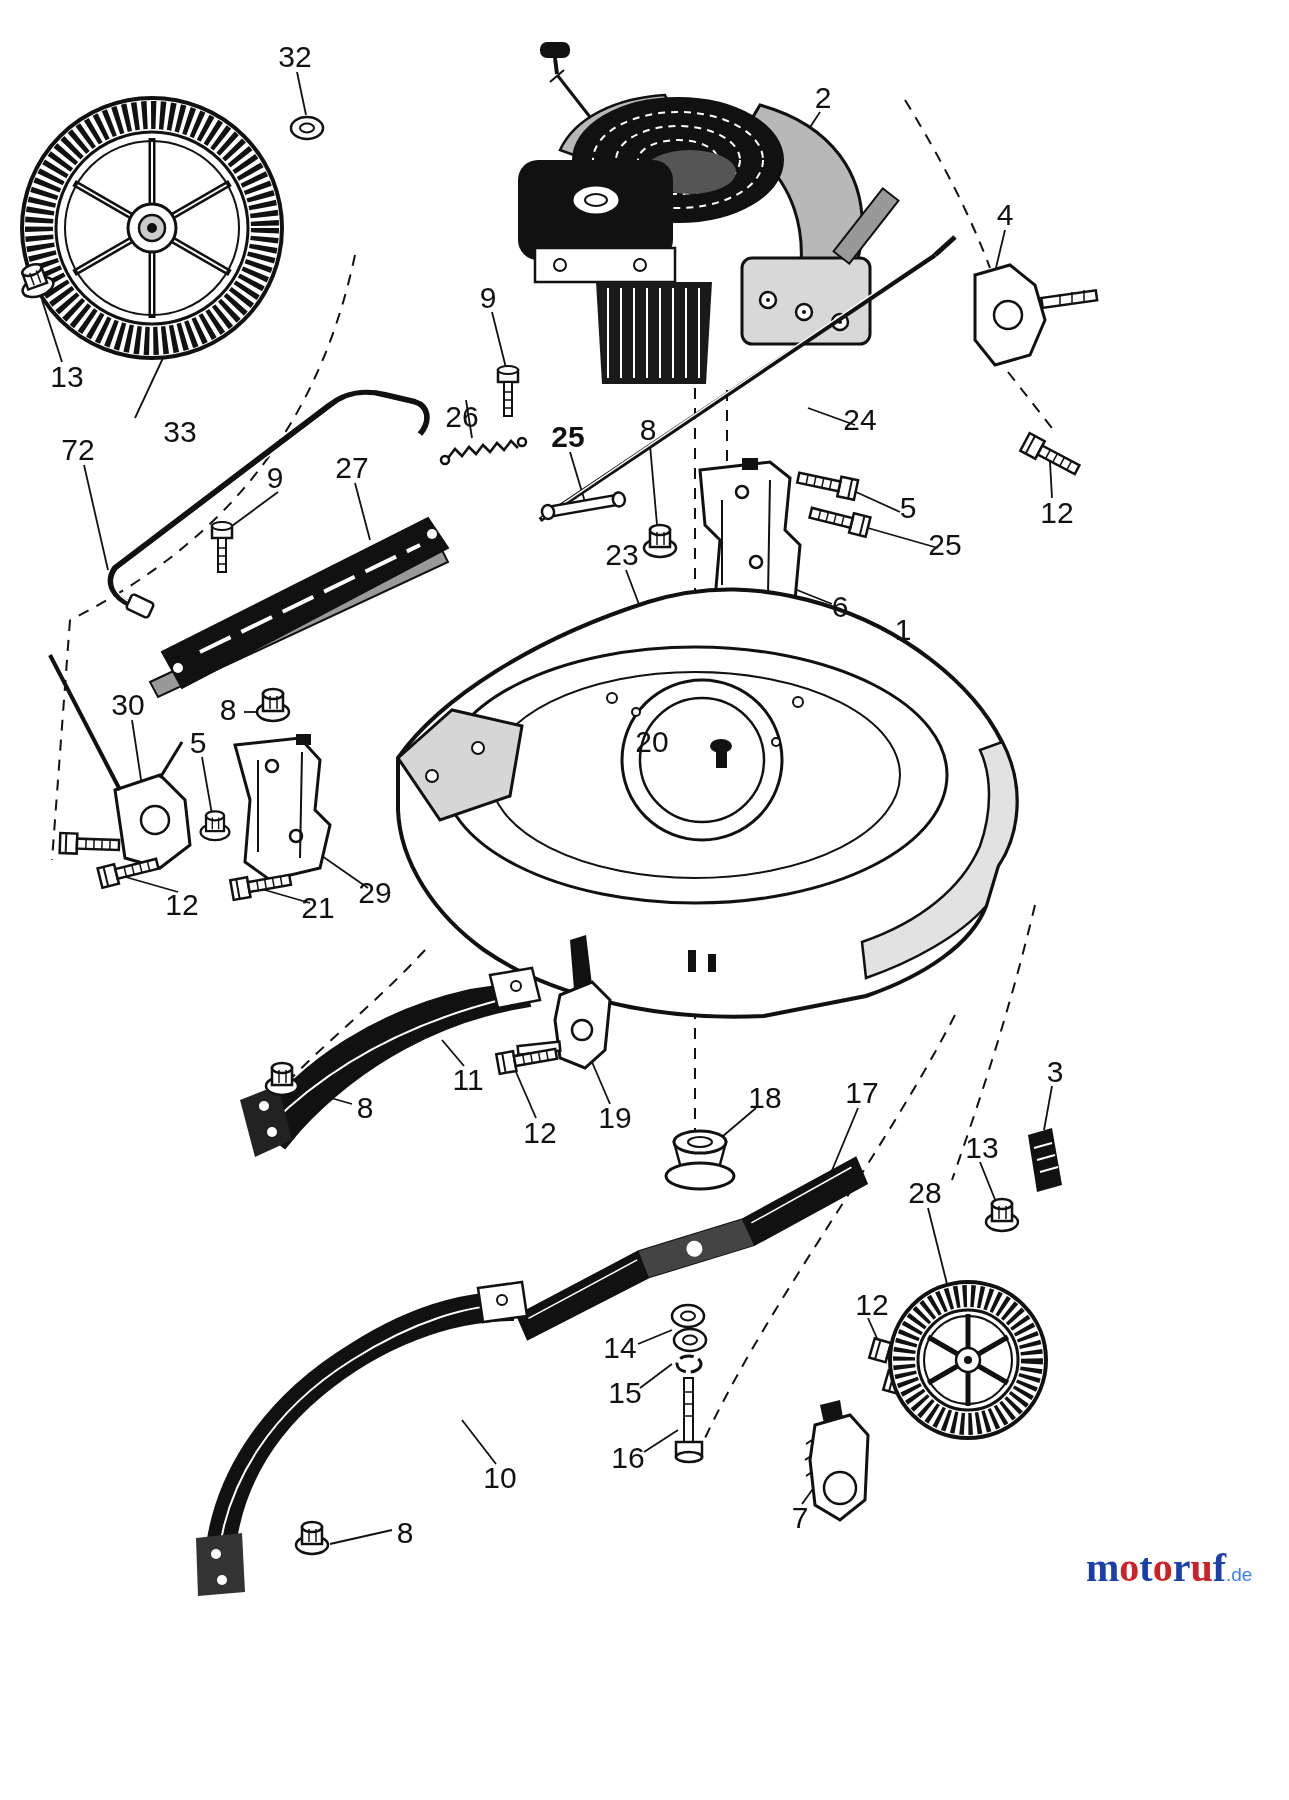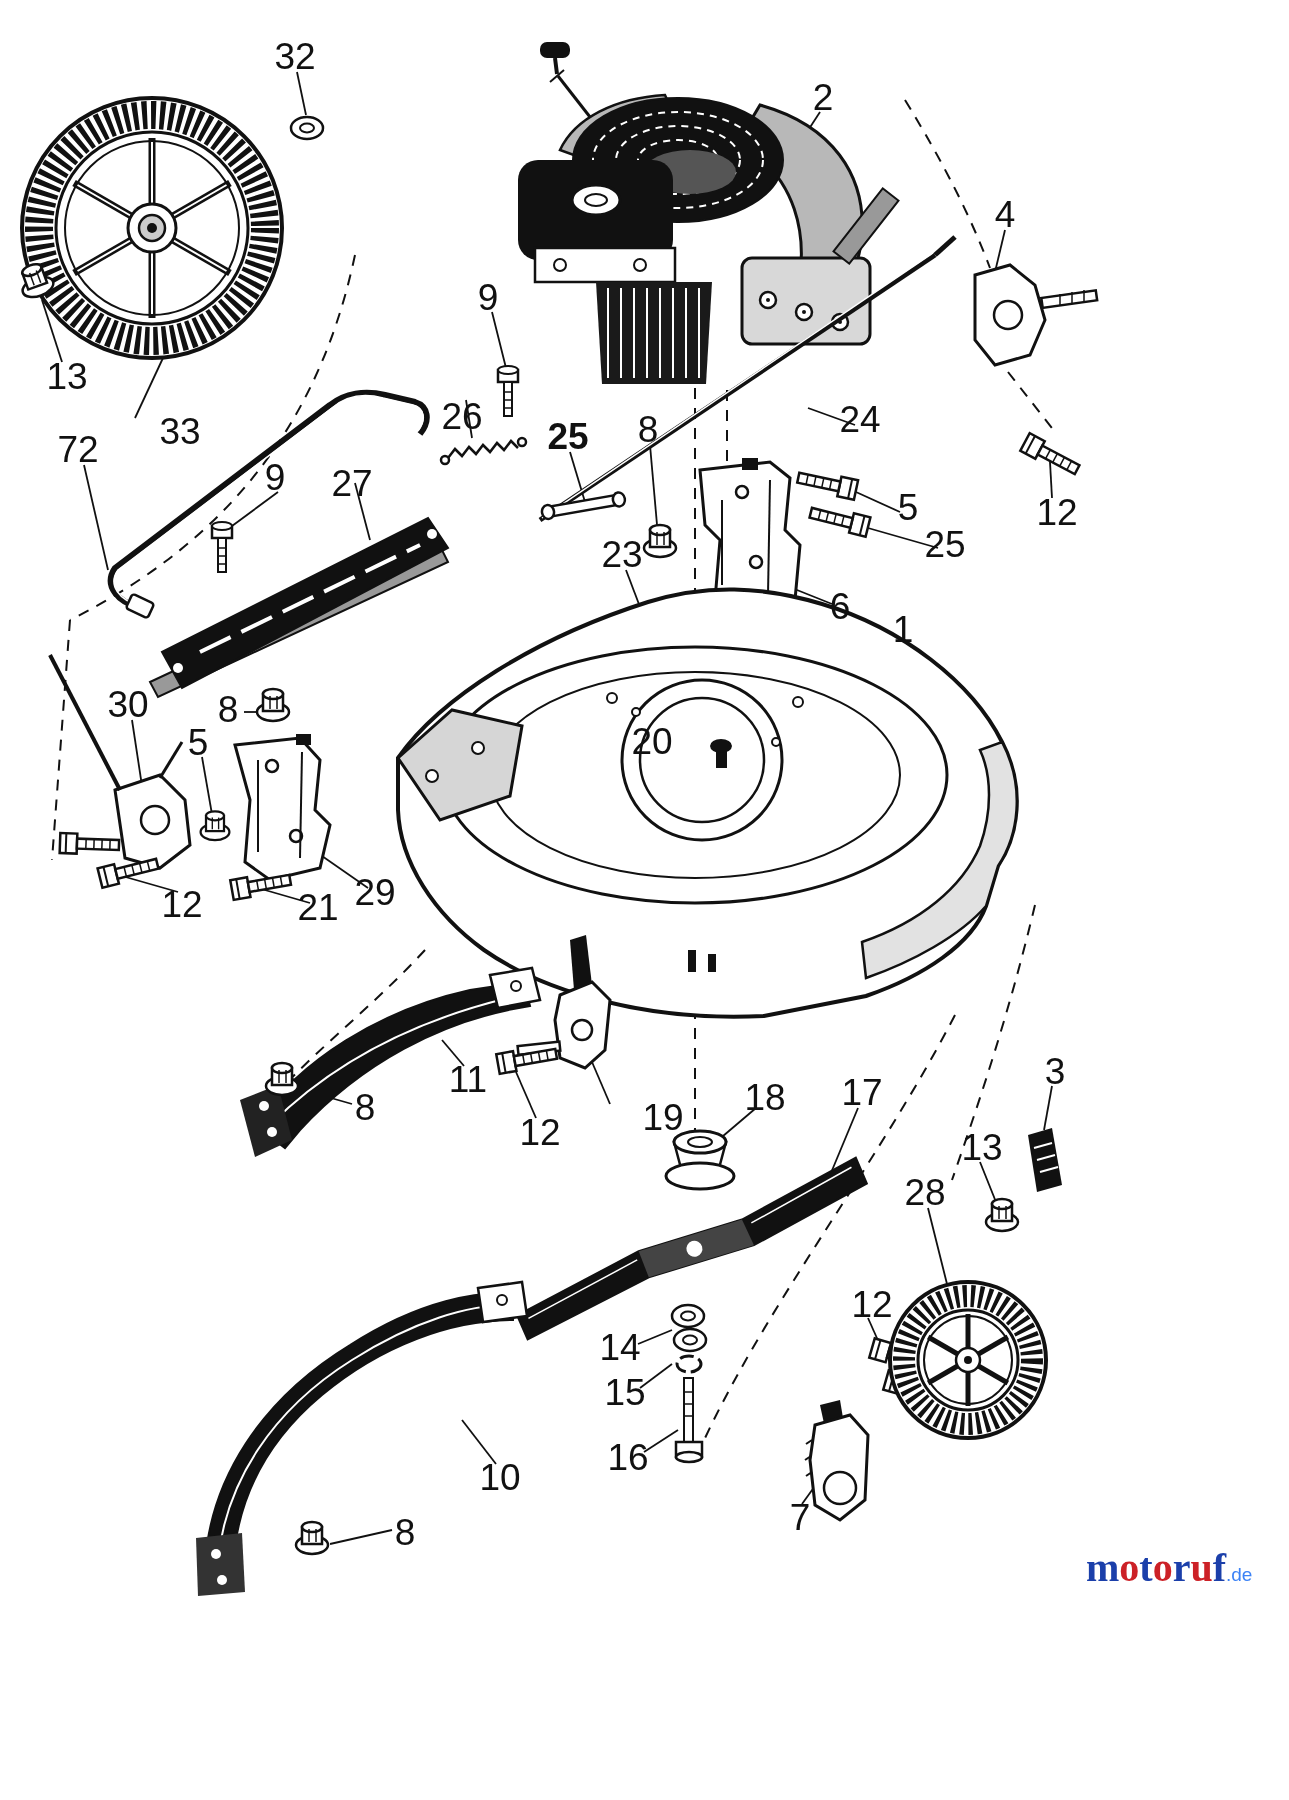--- a/index.html
+++ b/index.html
@@ -4,21 +4,21 @@
 <style>
   html,body{margin:0;padding:0;background:#888;}
   #stage{
     position:relative;width:1289px;height:1800px;background:#ffffff;
     overflow:hidden;font-family:"Liberation Sans",sans-serif;
   }
   #diagram-svg{position:absolute;left:0;top:0;}
   .callout{
     position:absolute;transform:translate(-50%,-50%);
     font-family:"Liberation Sans",sans-serif;
-    font-size:37px;color:#111;letter-spacing:0;white-space:nowrap;
+    font-size:30px;color:#111;letter-spacing:0;white-space:nowrap;
   }
   #watermark{
     position:absolute;left:1086px;top:1548px;
     font-family:"Liberation Serif",serif;font-weight:bold;font-size:40px;
     line-height:1;white-space:nowrap;
   }
   #watermark-suffix{font-size:19px;color:#3b82f6;font-family:"Liberation Sans",sans-serif;font-weight:normal;}
 </style>
 </head>
 <body>
@@ -429,37 +429,37 @@
       <div class="callout" style="left: 67px; top: 377px;">13</div>
       <div class="callout" style="left: 136px; top: 432px; margin-left: 44px;">33</div>
       <div class="callout" style="left: 488px; top: 298px;">9</div>
       <div class="callout" style="left: 462px; top: 385px; margin-top: 32px;">26</div>
       <div class="callout" style="left: 568px; top: 437px; font-weight: bold;">25</div>
       <div class="callout" style="left: 648px; top: 430px;">8</div>
       <div class="callout" style="left: 860px; top: 420px;">24</div>
       <div class="callout" style="left: 1057px; top: 513px;">12</div>
       <div class="callout" style="left: 78px; top: 450px;">72</div>
       <div class="callout" style="left: 275px; top: 478px;">9</div>
-      <div class="callout" style="left: 352px; top: 468px; margin-top: 16px;">27</div>
+      <div class="callout" style="left: 352px; top: 468px;">27</div>
       <div class="callout" style="left: 622px; top: 555px;">23</div>
       <div class="callout" style="left: 908px; top: 508px;">5</div>
       <div class="callout" style="left: 945px; top: 545px;">25</div>
       <div class="callout" style="left: 840px; top: 607px;">6</div>
       <div class="callout" style="left: 903px; top: 630px;">1</div>
       <div class="callout" style="left: 128px; top: 705px;">30</div>
       <div class="callout" style="left: 228px; top: 710px;">8</div>
       <div class="callout" style="left: 198px; top: 743px;">5</div>
       <div class="callout" style="left: 652px; top: 742px;">20</div>
       <div class="callout" style="left: 182px; top: 905px;">12</div>
       <div class="callout" style="left: 318px; top: 908px;">21</div>
       <div class="callout" style="left: 375px; top: 893px;">29</div>
       <div class="callout" style="left: 468px; top: 1080px;">11</div>
       <div class="callout" style="left: 365px; top: 1108px;">8</div>
       <div class="callout" style="left: 540px; top: 1133px;">12</div>
-      <div class="callout" style="left: 615px; top: 1118px; margin-left: 48px;">19</div>
+      <div class="callout" style="left: 615px; top: 1118px;">19</div>
       <div class="callout" style="left: 765px; top: 1098px;">18</div>
       <div class="callout" style="left: 862px; top: 1093px;">17</div>
       <div class="callout" style="left: 1055px; top: 1072px;">3</div>
       <div class="callout" style="left: 982px; top: 1148px;">13</div>
       <div class="callout" style="left: 925px; top: 1193px;">28</div>
       <div class="callout" style="left: 872px; top: 1305px;">12</div>
       <div class="callout" style="left: 620px; top: 1348px;">14</div>
       <div class="callout" style="left: 625px; top: 1393px;">15</div>
       <div class="callout" style="left: 628px; top: 1458px; text-align: center;">16</div>
       <div class="callout" style="left: 500px; top: 1478px; text-align: right;">10</div>

